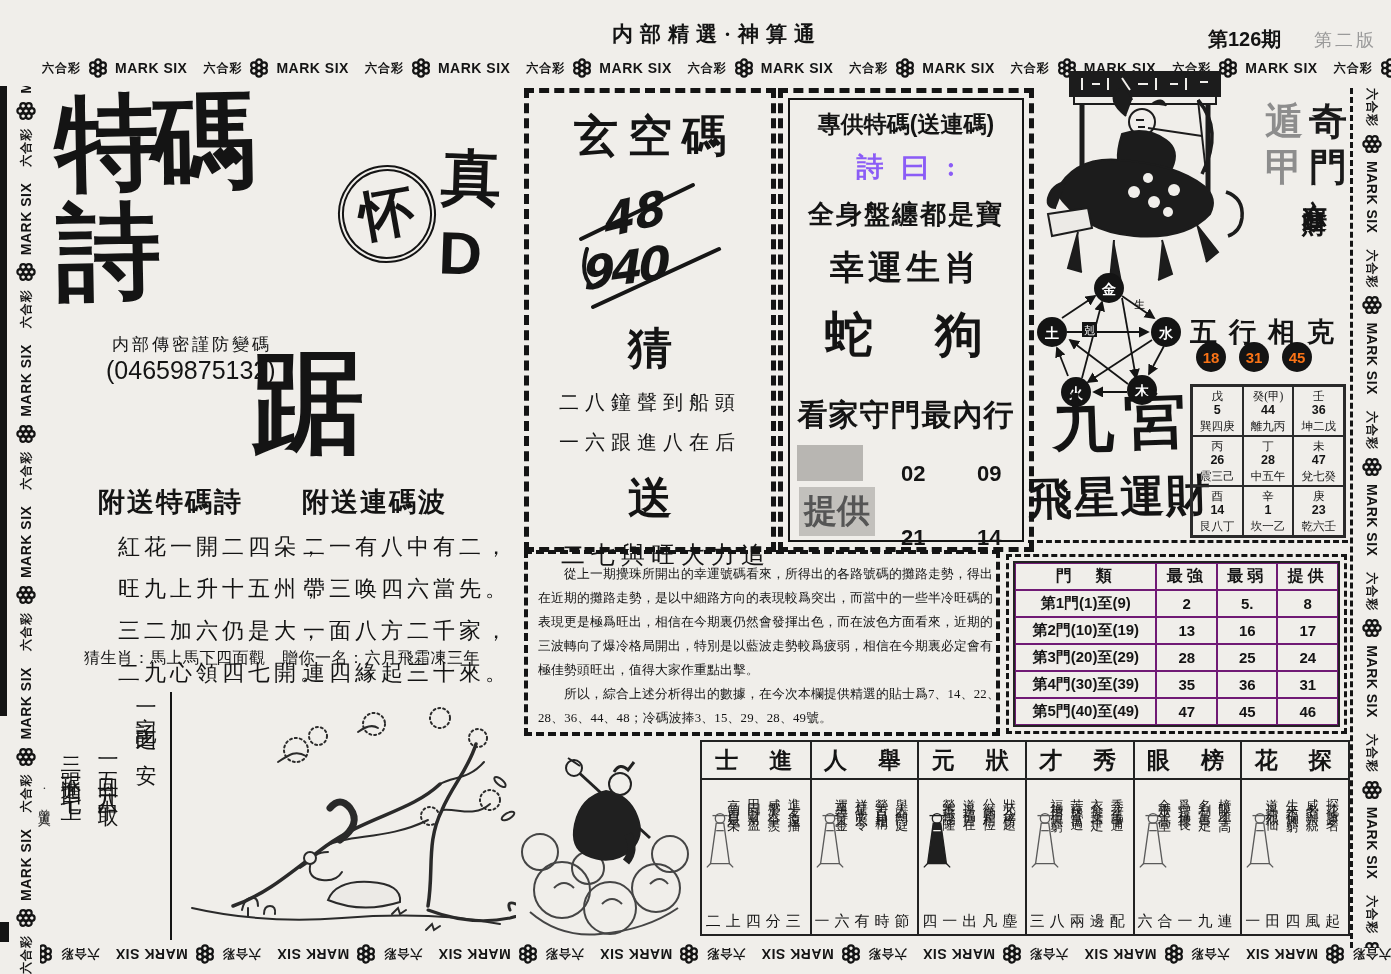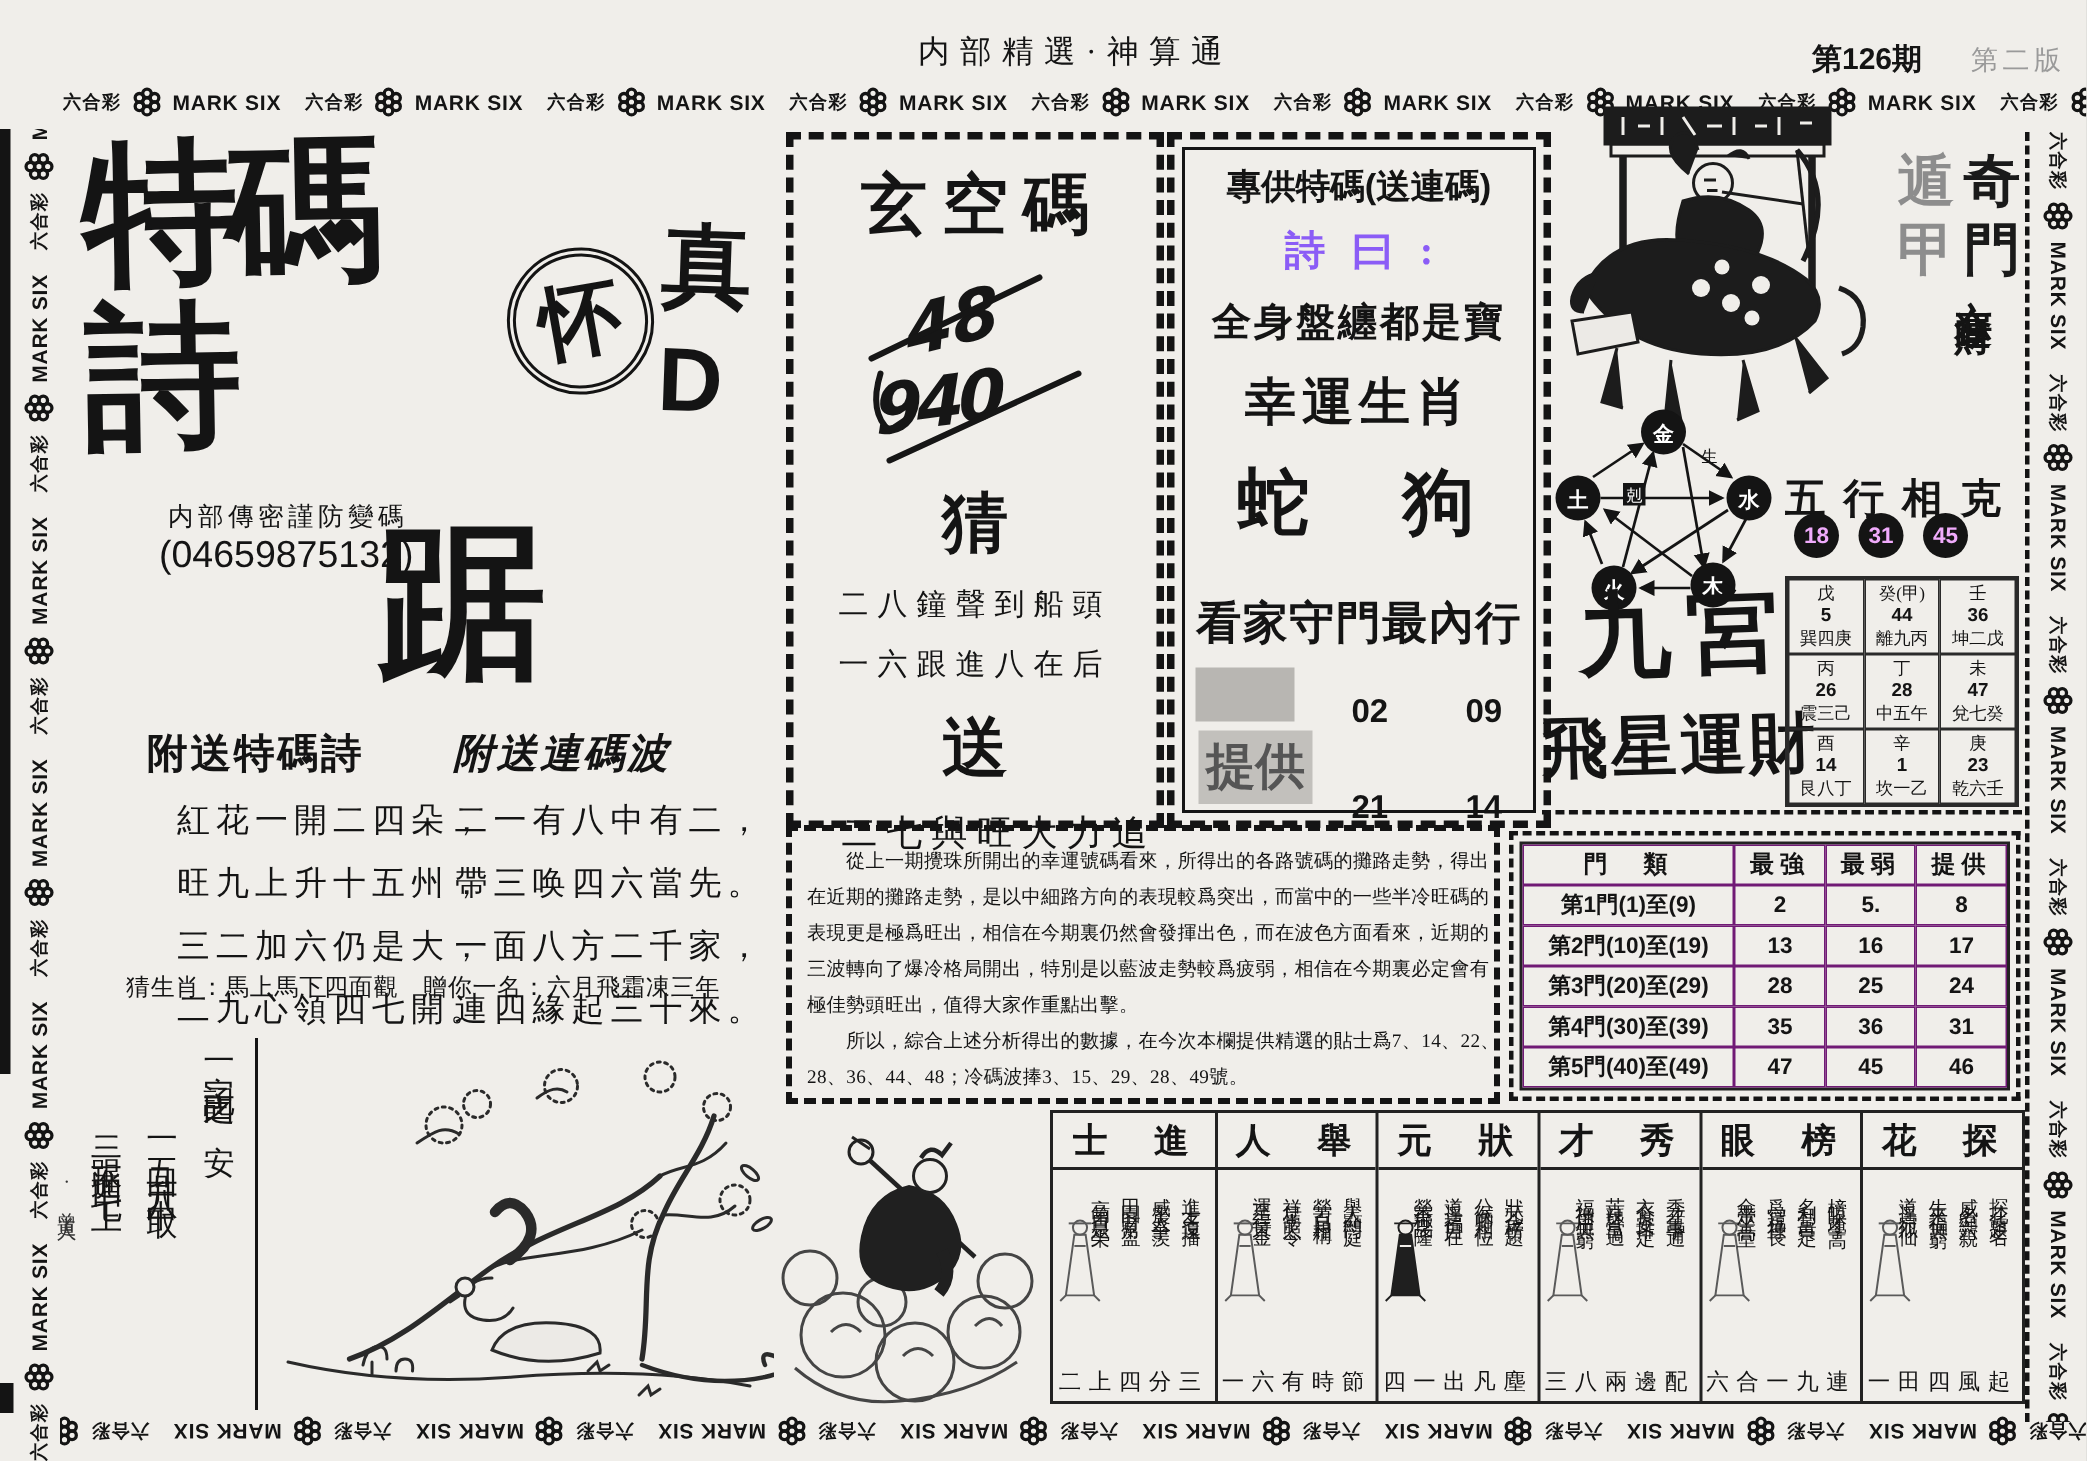--- a/index.html
+++ b/index.html
@@ -20,37 +20,37 @@
   #left-border .strip{position:absolute;left:0;top:0;width:888px;height:40px;
       transform-origin:0 0;transform:rotate(-90deg) translateX(-888px);}
   #right-border{left:1350px;top:88px;width:41px;height:860px;overflow:hidden;border-left:3px dashed #141414;}
   #right-border .strip{position:absolute;left:38px;top:0;width:860px;height:38px;
       transform-origin:0 0;transform:rotate(90deg);}
   #bottom-border{left:40px;top:936px;width:1351px;height:36px;transform:rotate(180deg);}
   #left-edge{left:0;top:86px;width:7px;height:630px;background:#141414;}
   #left-edge2{left:0;top:922px;width:9px;height:20px;background:#141414;}
 
   
-  #header-title{left:612px;top:20px;font-size:21px;letter-spacing:7px;font-weight:400;}
+  #header-title{left:612px;top:20px;font-size:21px;letter-spacing:7px;font-weight:700;}
   #issue{left:1208px;top:26px;font-size:20px;font-weight:700;}
   #edition{left:1314px;top:28px;font-size:18px;color:#9a9a9a;letter-spacing:3px;}
 
   
   #masthead{left:56px;top:100px;width:486px;height:192px;display:flex;align-items:center;}
   #mast-main{font-size:104px;font-weight:900;letter-spacing:-8px;line-height:1.05;transform:rotate(-1deg);}
   #mast-circle{flex:none;width:86px;height:86px;border:6px double #141414;border-radius:50%;
       display:flex;align-items:center;justify-content:center;font-size:54px;font-weight:900;
       margin:36px 0 0 -4px;transform:rotate(-10deg);}
   #mast-suffix{font-size:60px;font-weight:900;margin:36px 0 0 4px;transform:rotate(2deg);}
   #mast-subtitle{left:182px;top:281px;font-size:33px;letter-spacing:3px;font-weight:600;}
   #secret-label{left:112px;top:333px;font-size:17px;letter-spacing:3px;}
   #secret-code{left:106px;top:356px;font-size:25px;}
   #mystery-char{left:252px;top:342px;font-size:112px;font-weight:700;line-height:1.1;}
   #sp-title{left:98px;top:484px;font-size:27px;font-weight:800;letter-spacing:2px;}
-  #lp-title{left:302px;top:484px;font-size:27px;font-weight:800;letter-spacing:2px;font-style:italic;}
+  #lp-title{left:302px;top:484px;font-size:27px;font-weight:800;letter-spacing:2px;}
   .poemlines{font-size:22px;line-height:42px;letter-spacing:4px;}
   #sp-lines{left:118px;top:526px;}
   #lp-lines{left:303px;top:526px;}
   #zodiac-line{left:84px;top:648px;font-size:16px;letter-spacing:.5px;}
 
   
   #word-box{left:38px;top:688px;width:150px;height:262px;}
   #wb-line{position:absolute;left:132px;top:4px;width:2px;height:248px;background:#141414;}
   #wb-motto{position:absolute;left:94px;top:8px;font-size:21px;letter-spacing:5px;}
   #wb-h1{position:absolute;left:56px;top:60px;font-size:21px;letter-spacing:7px;}
@@ -89,21 +89,21 @@
   #spb-n0{left:118px;top:368px;} #spb-n1{left:194px;top:368px;}
   #spb-n2{left:118px;top:432px;} #spb-n3{left:194px;top:432px;}
 
   
   #qimen-grid{left:1262px;top:98px;width:88px;display:grid;grid-template-columns:44px 44px;
       font-size:38px;font-weight:900;line-height:46px;text-align:center;}
   .qg{color:#8d8d8d;} .qd{color:#1a1a1a;}
   #fortune{left:1298px;top:180px;font-size:25px;letter-spacing:4px;font-weight:600;}
   #wx-title{left:1190px;top:314px;font-size:27px;letter-spacing:12px;font-weight:600;}
   #balls{left:1196px;top:342px;display:flex;gap:13px;}
-  .ball{width:30px;height:30px;border-radius:50%;background:#141414;color:#f0abfc;display:flex;
+  .ball{width:30px;height:30px;border-radius:50%;background:#141414;color:#f97316;display:flex;
       align-items:center;justify-content:center;font:800 15px "Liberation Sans",sans-serif;}
   #jiugong{left:1052px;top:380px;font-size:62px;font-weight:900;letter-spacing:10px;transform:rotate(-2deg);}
   #feixing{left:1028px;top:468px;font-size:44px;font-weight:900;letter-spacing:2px;transform:rotate(-1.5deg);}
   #palace{left:1190px;top:384px;width:152px;height:150px;display:grid;
       grid-template-columns:repeat(3,1fr);grid-template-rows:repeat(3,1fr);border:2px solid #2a2a2a;}
   .pcell{border:1px solid #2a2a2a;display:flex;flex-direction:column;align-items:center;
       justify-content:center;font-size:11.5px;line-height:1.25;}
   .pnum{font-weight:700;font-size:12.5px;font-family:"Liberation Sans",sans-serif;}
   #right-dash{left:1028px;top:540px;width:320px;border-top:3px dashed #141414;height:0;}
 

